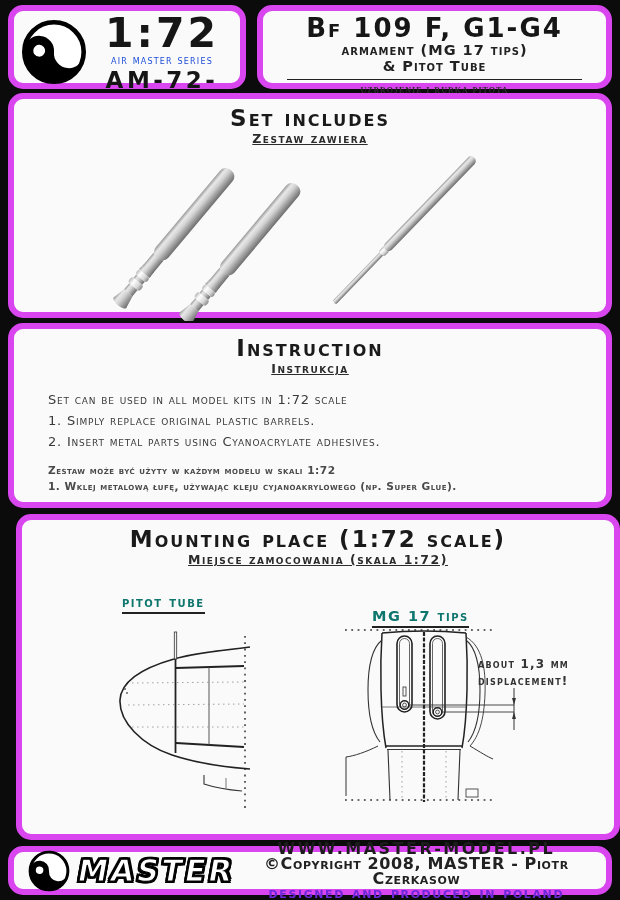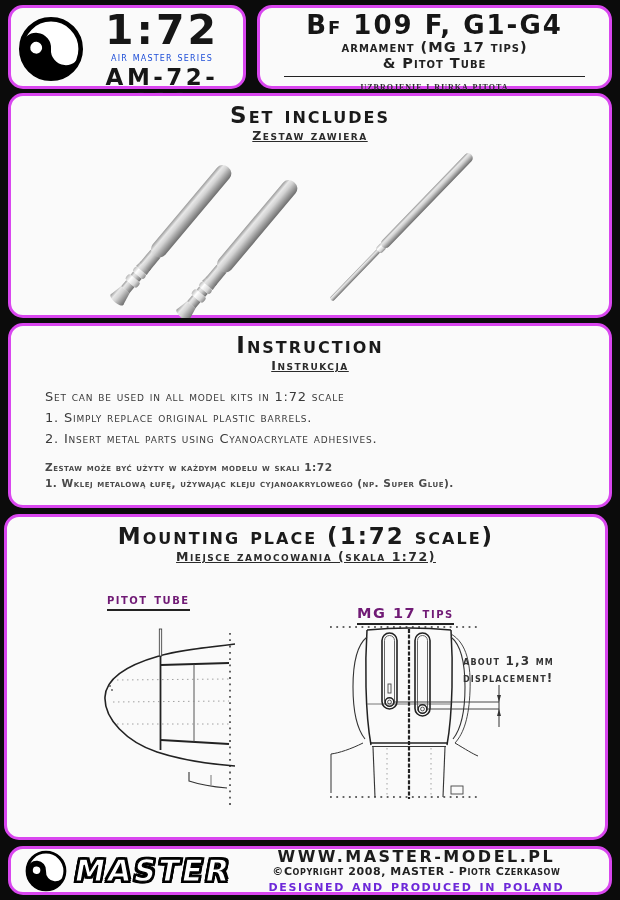--- a/index.html
+++ b/index.html
@@ -1,64 +1,64 @@
 <!DOCTYPE html>
 <html><head>
 <meta charset="utf-8">
 <style>
   html,body{margin:0;padding:0;}
   body{width:620px;height:900px;background:#0b0b0b;font-family:"DejaVu Sans",sans-serif;}
   #sheet{position:relative;width:620px;height:900px;background:#0b0b0b;overflow:hidden;}
-  .card{position:absolute;background:#fafafa;border:3px solid #d946ef;border-radius:15px;box-sizing:border-box;}
+  .card{position:absolute;background:#fafafa;border:6px solid #d946ef;border-radius:15px;box-sizing:border-box;}
   .sc{font-variant:small-caps;}
   .center{text-align:center;}
   
   #hdr-left{left:8px;top:5px;width:238px;height:84px;}
   #hdr-left .logo{position:absolute;left:7px;top:8px;width:66px;height:66px;}
   #hdr-left .txt{position:absolute;left:76px;right:6px;top:1px;text-align:center;color:#161616;}
   .scale-big{font-size:41px;font-weight:800;letter-spacing:3px;line-height:42px;}
   .series{font-size:11px;letter-spacing:1.2px;line-height:14px;color:#1d4ed8;}
   .code{font-size:23px;font-weight:700;letter-spacing:3.5px;line-height:24px;color:#161616;}
   
   #hdr-right{left:257px;top:5px;width:355px;height:84px;padding-top:3px;color:#161616;}
   .hr-title{font-size:26px;font-weight:800;letter-spacing:2px;line-height:28px;}
   .hr-sub{font-size:14.5px;font-weight:600;letter-spacing:1px;line-height:16px;color:#222;}
   .hr-rule{width:86%;margin:5px auto 3px auto;border:0;border-top:1.6px solid #222;}
   .hr-pl{font-size:11.5px;font-weight:600;letter-spacing:1px;color:#2a2a2a;font-family:Liberation Serif, serif;}
   
   #card-set{left:8px;top:93px;width:604px;height:225px;}
   #card-instr{left:8px;top:323px;width:604px;height:185px;}
-  #card-mount{left:4px;top:514px;width:604px;height:326px;}
+  #card-mount{left:16px;top:514px;width:604px;height:326px;}
   .sec-title{margin-top:7px;font-size:23px;font-weight:800;letter-spacing:2px;color:#1a1a1a;line-height:25px;}
   .sec-sub{font-size:12.5px;font-weight:700;letter-spacing:1.5px;color:#2b2b2b;line-height:15px;text-decoration:underline;}
   #parts-svg{position:absolute;left:0;top:44px;}
   
   .instr-en{margin:13px 0 0 34px;}
   .instr-en div{font-size:13px;font-weight:400;letter-spacing:0.8px;color:#3a3a3a;line-height:21px;}
   .instr-pl{margin:11px 0 0 34px;}
   .instr-pl div{font-size:10.6px;font-weight:600;letter-spacing:0.5px;color:#4a4a4a;line-height:15.5px;}
   
-  .diag-label{position:absolute;font-size:14.5px;font-weight:800;letter-spacing:1.5px;color:#701a75;
+  .diag-label{position:absolute;font-size:14.5px;font-weight:800;letter-spacing:1.5px;color:#0f766e;
               border-bottom:2px solid #222;padding-bottom:2px;}
   #lbl-pitot{left:100px;top:74px;}
   #lbl-mg{left:350px;top:88px;}
   #wing-svg{position:absolute;left:86px;top:106px;}
   #mg-svg{position:absolute;left:320px;top:100px;}
   #annot{position:absolute;left:456px;top:136px;color:#333;font-size:12px;font-weight:700;
          letter-spacing:1.2px;line-height:17px;}
   
   #footer{left:8px;top:846px;width:604px;height:49px;display:flex;align-items:center;padding:0 8px;}
   #footer .logo{width:42px;height:42px;flex:0 0 auto;margin-left:6px;}
   .brand{flex:0 0 auto;margin-left:8px;font-size:30px;font-weight:800;letter-spacing:3px;
          transform:skewX(-10deg);color:#fff;-webkit-text-stroke:1.2px #000;
          text-shadow:-2px -2px 0 #000,2px -2px 0 #000,-2px 2px 0 #000,2px 2px 0 #000,
                      -2px 0 0 #000,2px 0 0 #000,0 -2px 0 #000,0 2px 0 #000;}
   .foot-right{flex:1;text-align:center;color:#1c1c1c;line-height:14.5px;}
   .website{font-size:16px;font-weight:800;letter-spacing:2.5px;text-transform:uppercase;line-height:17px;}
-  .copyright{font-size:11px;font-weight:600;letter-spacing:0.6px;color:#222;}
+  .copyright{font-size:16px;font-weight:600;letter-spacing:0.6px;color:#222;}
   .origin{font-size:16px;font-weight:600;letter-spacing:1.6px;color:#6d28d9;}
 </style>
 </head>
 <body>
 
 <div id="sheet">
 
   <div class="card" id="hdr-left">
     <svg class="logo" viewBox="0 0 100 100">
       <circle cx="50" cy="50" r="45" fill="#fff" stroke="#000" stroke-width="7"></circle>

